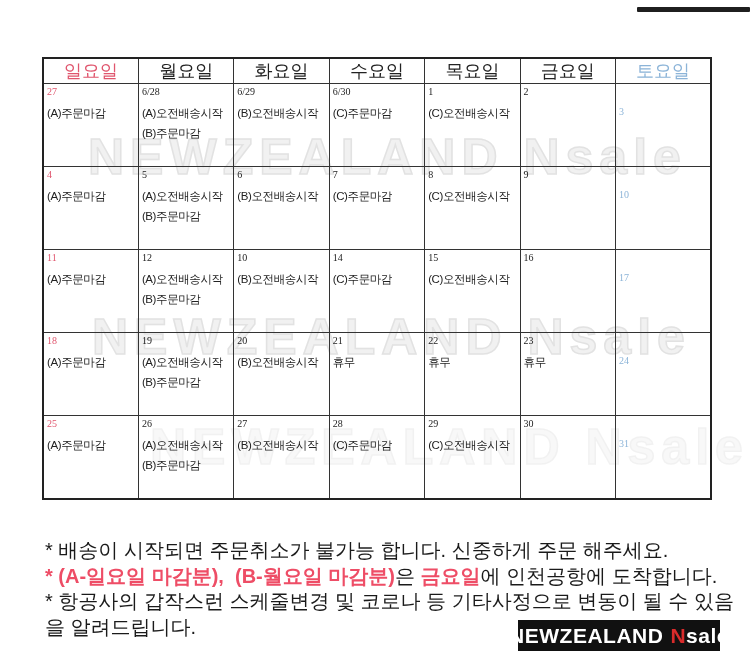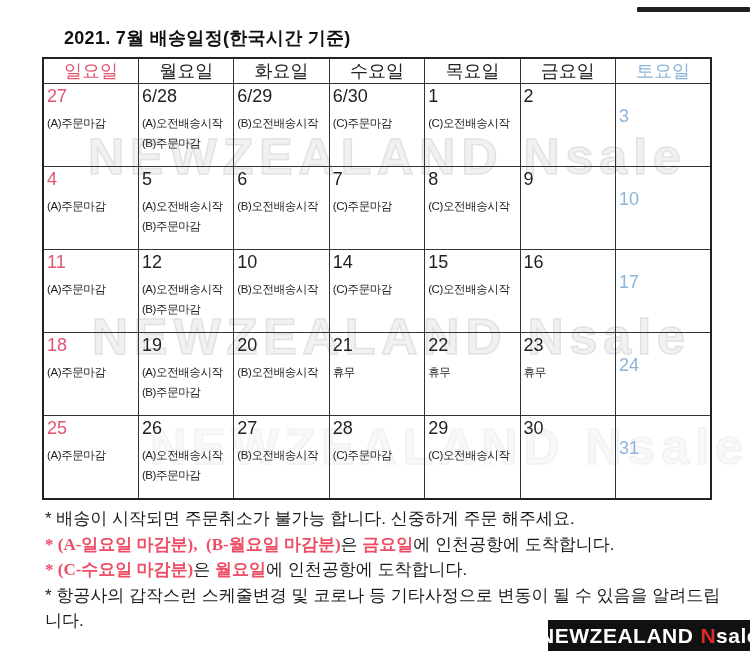--- a/index.html
+++ b/index.html
@@ -50,49 +50,48 @@
   }
   table.calendar{border:2px solid #222;}
   table.calendar td{
     height:83px;border:1px solid var(--border);
     vertical-align:top;text-align:left;
     padding:2px 2px 0 3px;
     background:transparent;
   }
   .tone-sun{color:var(--sun) !important;}
   .tone-sat{color:var(--sat) !important;margin-top:20px;}
-  .date{display:block;font-size:18px;margin-bottom:6px;color:#222;}
+  .date{display:block;font-size:10px;margin-bottom:6px;color:#222;font-family:Liberation Serif, serif;}
   .cell-line{
     display:block;font-size:11.5px;line-height:20px;
     letter-spacing:-0.4px;color:#222;white-space:nowrap;
   }
   .notes{
-    position:absolute;left:45px;top:506px;width:690px;
-    font-size:17px;line-height:25.5px;color:#1a1a1a;z-index:1;
+    position:absolute;left:45px;top:538px;width:690px;
+    font-size:20px;line-height:25.5px;color:#1a1a1a;z-index:1;
   }
   .note{white-space:pre-wrap;}
   .note.indent{padding-left:13px;}
-  .note .red{color:var(--note-red);font-weight:bold;font-family:Liberation Serif, serif;}
+  .note .red{color:var(--note-red);font-weight:bold;}
   .logo{
     position:absolute;left:518px;top:620px;width:202px;height:31px;
     background:#111;color:#fff;
     display:flex;align-items:center;justify-content:center;
     font-size:21px;font-weight:bold;letter-spacing:.5px;
-    z-index:2;white-space:nowrap;margin-left:30px;
+    z-index:2;white-space:nowrap;
   }
   .logo .logo-n{color:var(--logo-red);margin-left:7px;}
 </style>
 </head>
 <body>
 
 <div class="page">
 
   <div class="artifact-line"></div>
 
-  <h1 class="title">2021. 7월 배송일정(한국시간 기준)</h1>
 
   <div class="wm wm1">NEWZEALAND Nsale</div>
   <div class="wm wm2">NEWZEALAND Nsale</div>
   <div class="wm wm3">NEWZEALAND Nsale</div>
 
   <table class="calendar">
     <thead>
       <tr id="cal-head">
           <th class="tone-sun">일요일</th>
           <th class="">월요일</th>
@@ -249,21 +248,20 @@
           <td>
             <span class="date tone-sat">31</span>
           </td>
         </tr>
       </tbody>
   </table>
 
   <div class="notes" id="notes">
       <div class="note"><span>* 배송이 시작되면 주문취소가 불가능 합니다. 신중하게 주문 해주세요.</span></div>
       <div class="note"><span class="red">* (A-일요일 마감분),  (B-월요일 마감분)</span><span>은 </span><span class="red">금요일</span><span>에 인천공항에 도착합니다.</span></div>
-      <div class="note"><span class="red">* (C-수요일 마감분)</span><span>은 </span><span class="red">월요일</span><span>에 인천공항에 도착합니다.</span></div>
       <div class="note"><span>* 항공사의 갑작스런 스케줄변경 및 코로나 등 기타사정으로 변동이 될 수 있음을 알려드립니다.</span></div>
     </div>
 
   <div class="logo">
       <span>NEWZEALAND</span>
       <span class="logo-n">N</span>
       <span>sale</span>
     </div>
 
 </div>

